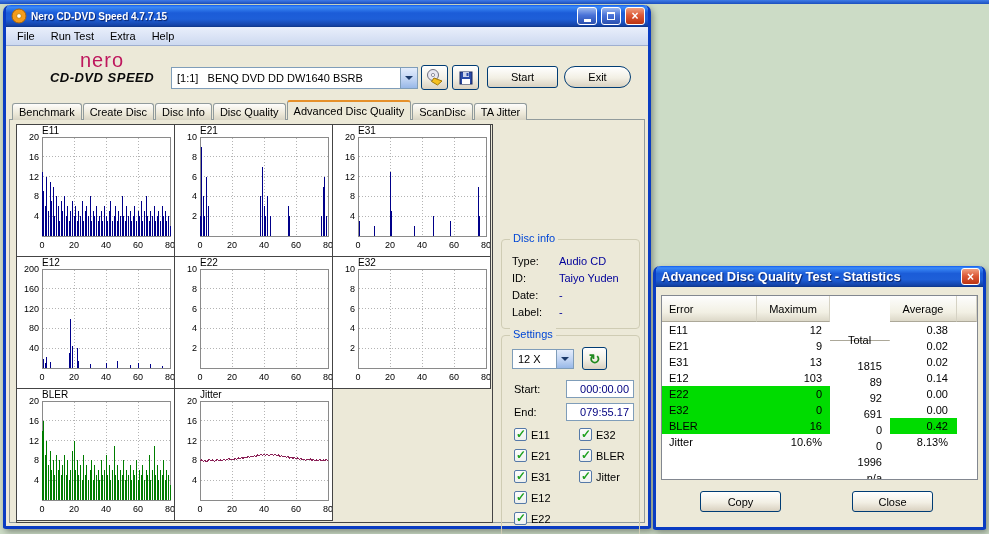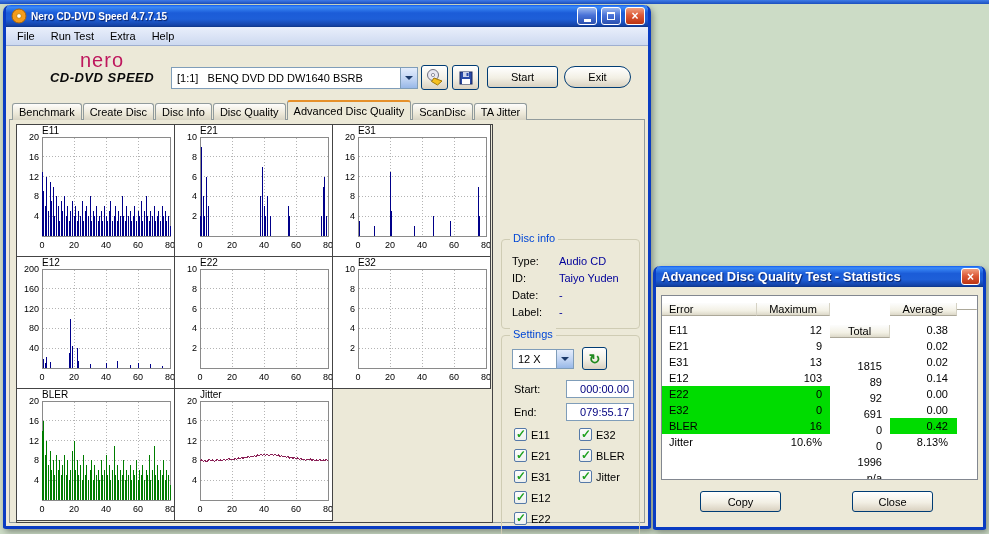--- a/index.html
+++ b/index.html
@@ -75,21 +75,21 @@
   .check-row { display:flex; align-items:center; height:21px; gap:4px; }
   .cb { width:13px; height:13px; border:1px solid #5579a8; border-radius:2px;
         background:linear-gradient(180deg,#fcfcfc,#eef0ee); position:relative; flex:0 0 auto; }
   .cb.checked::after { content:"\2713"; position:absolute; left:1px; top:-2px;
                        color:#1fa11f; font-weight:bold; font-size:12px; }
 
   
   .dlg-client { position:relative; width:100%; height:100%; }
   .stats-table { position:absolute; left:5px; top:8px; width:317px; height:185px;
                  background:#fff; border:1px solid #828790; overflow:hidden; }
-  .sheader { display:flex; height:26px;align-items:center; }
+  .sheader { display:flex; height:26px; }
   .shcell { background:linear-gradient(180deg,#fdfdfd,#f2f0e4 65%,#dcd8c8);
             border-right:1px solid #d5d2c4; border-bottom:1px solid #aca899;
             display:flex; align-items:center; }
   .srow { display:flex; height:16px; }
   .scell { display:flex; align-items:center; }
   .c-error   { width:95px; padding-left:7px; }
   .c-maximum { width:73px; justify-content:flex-end; padding-right:8px; }
   .c-total   { width:60px; justify-content:flex-end; padding-right:8px;margin-top:44px; }
   .c-average { width:67px; justify-content:flex-end; padding-right:9px; }
   .c-fill    { flex:1; }

